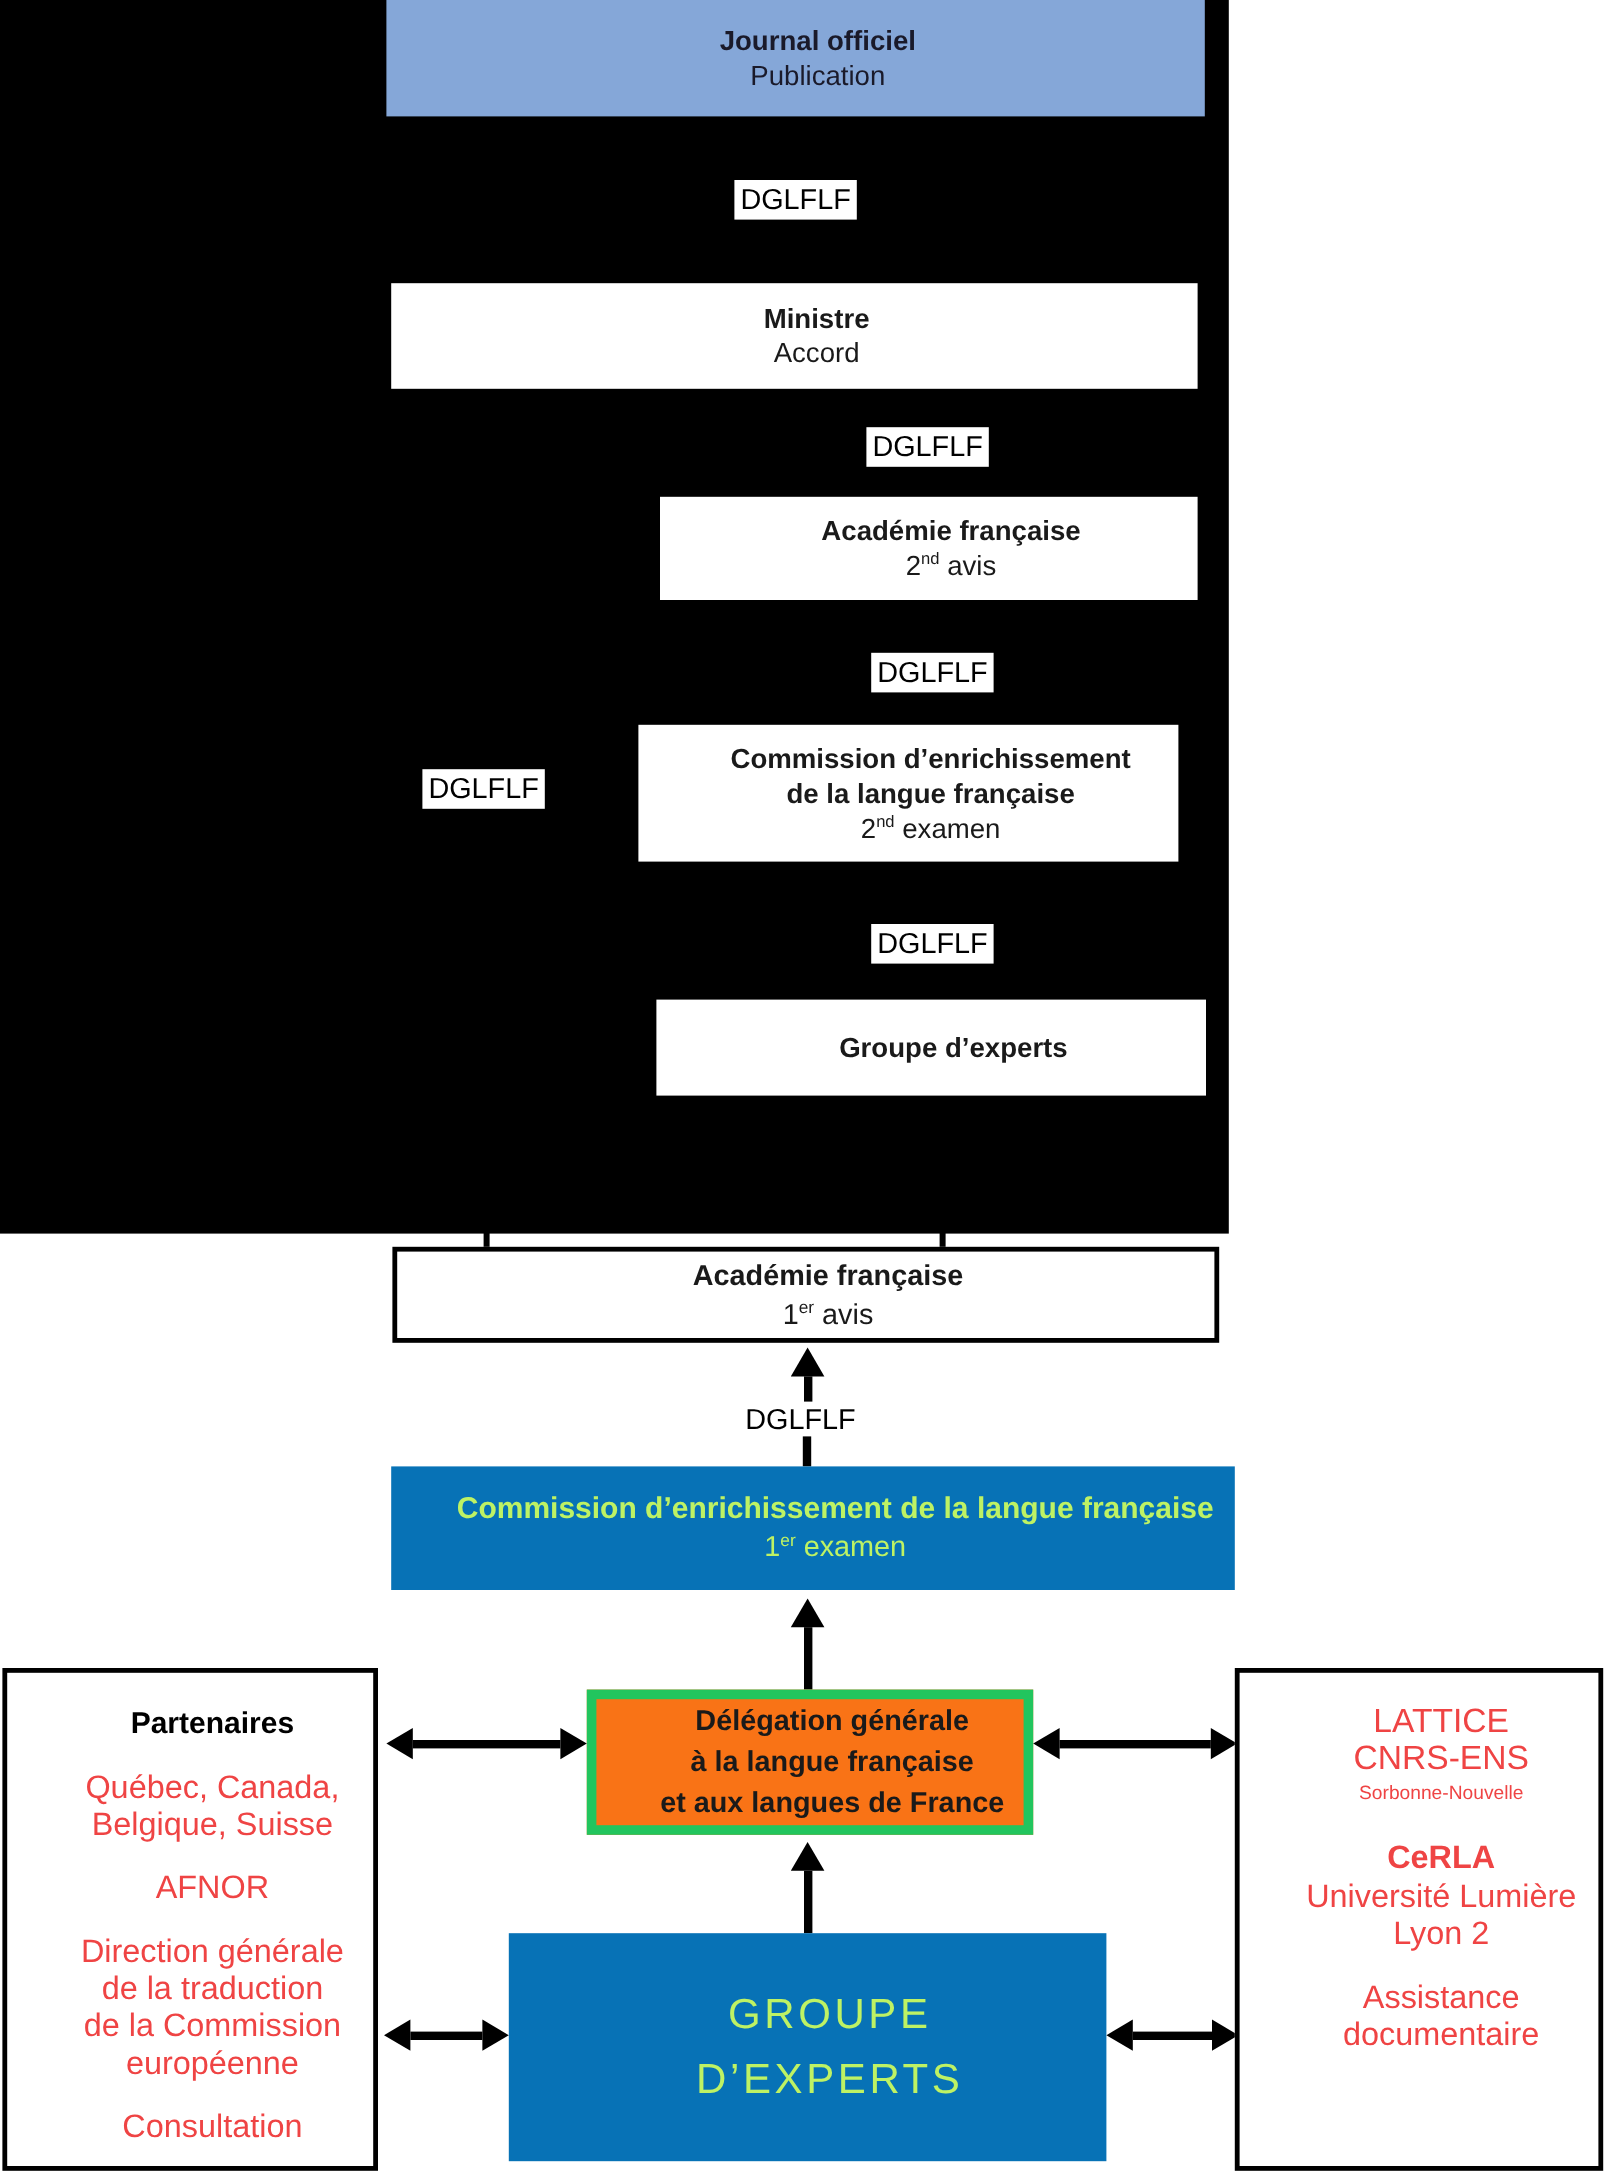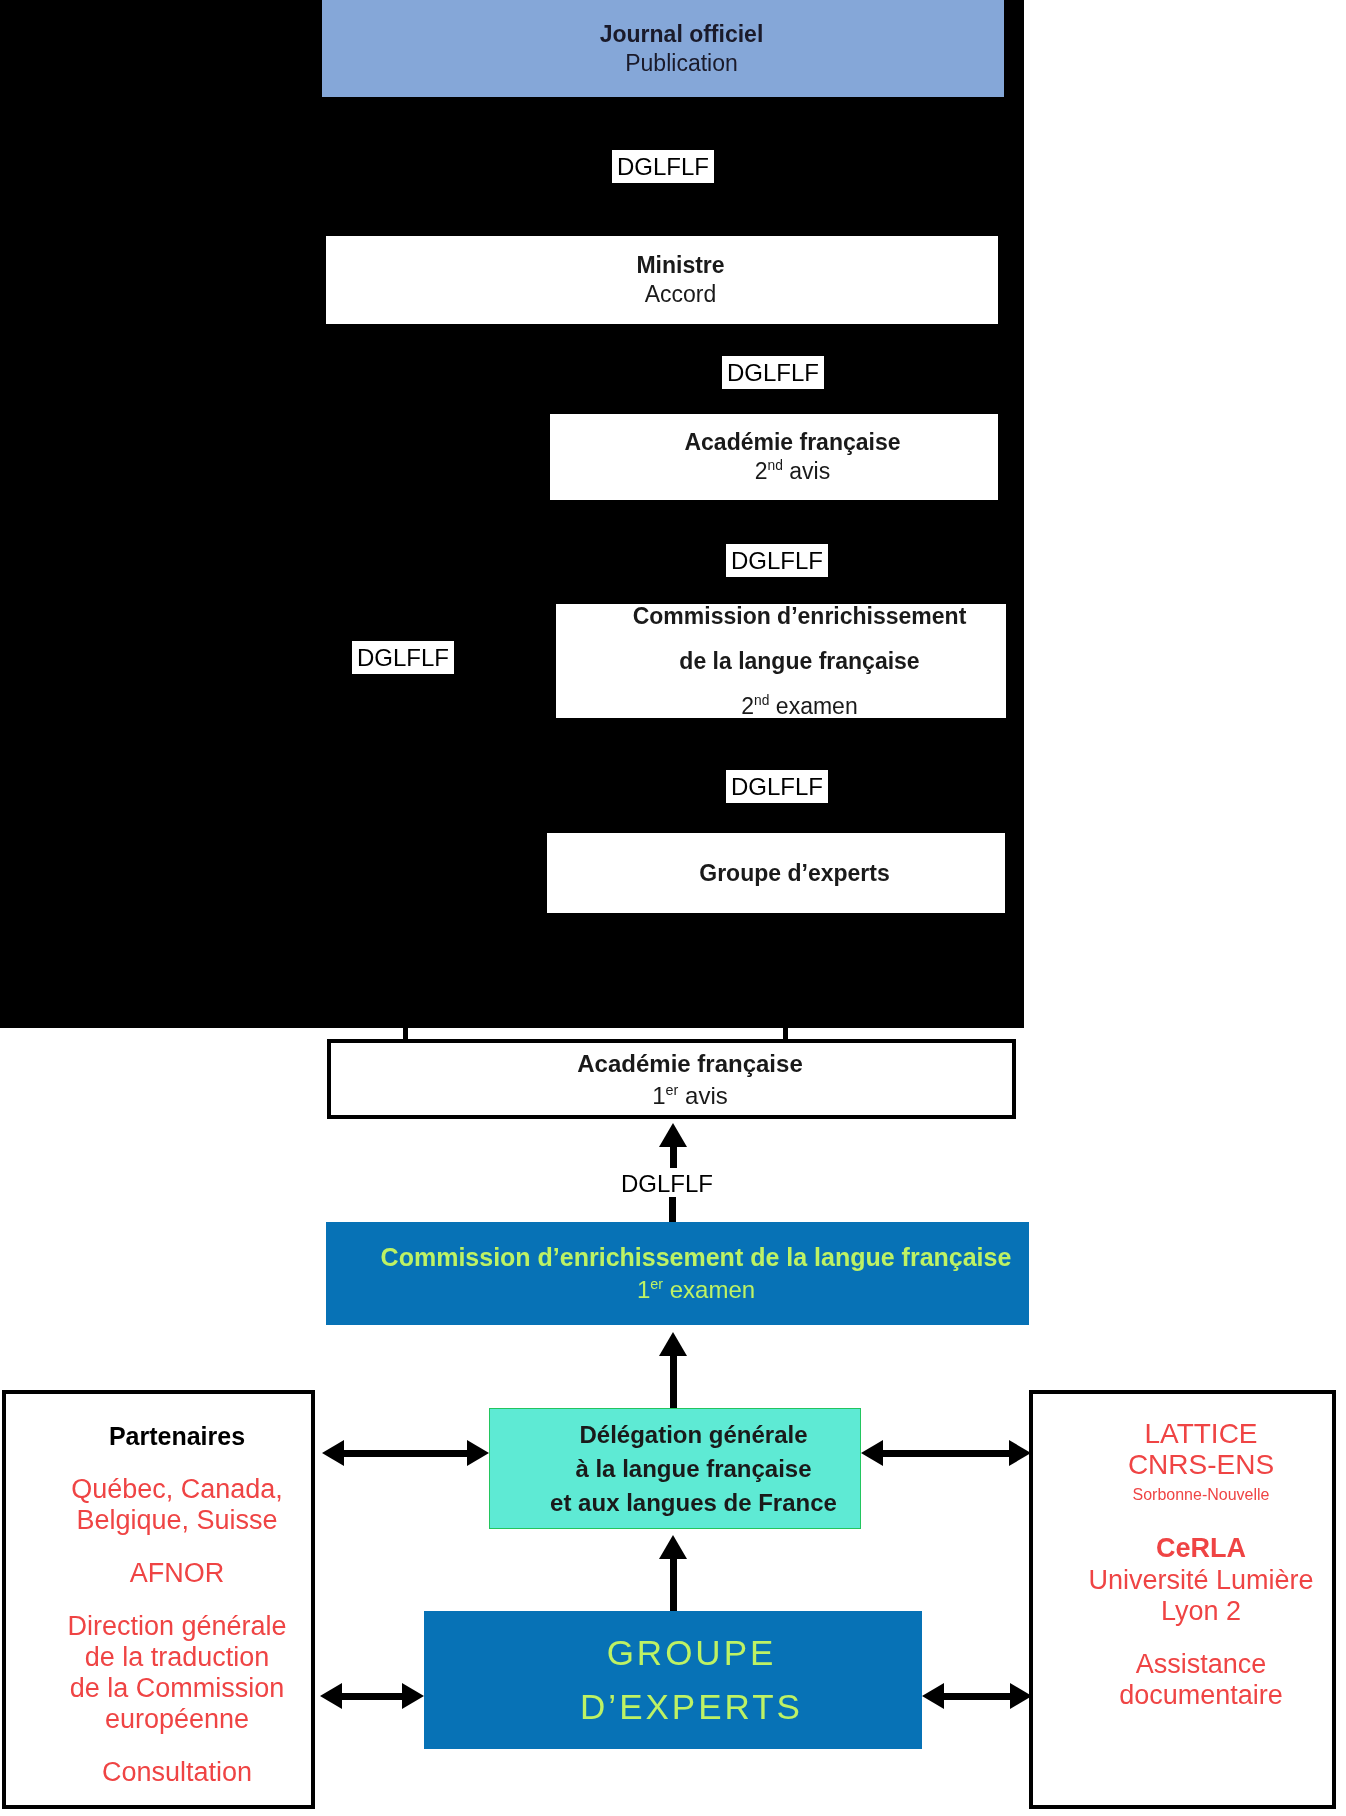--- a/index.html
+++ b/index.html
@@ -8,21 +8,21 @@
     font-family:"Liberation Sans","DejaVu Sans",sans-serif;color:#1a1a1a;
     overflow:hidden;
   }
   .abs{position:absolute;box-sizing:border-box;padding-left:37px;}
   .black-bg{left:0;top:0;width:1024px;height:1028px;background:#000;}
   .cbox{display:flex;flex-direction:column;align-items:center;justify-content:center;text-align:center;}
   .white-box{background:#fff;}
   .jbox{background:#85a7d8;color:#1a1a2a;}
   .bluebox{background:#0772b6;color:#bef264;}
   .bordered{border:4px solid #000;background:#fff;}
-  .bordered-thick{border:1px solid #22c55e;background:#5eead4;}
+  .bordered-thick{border:8px solid #22c55e;background:#f97316;}
   .t-title{font-size:23px;font-weight:bold;line-height:29px;}
   .t-sub{font-size:23px;font-weight:normal;line-height:29px;}
   .t-big-title{font-size:25px;font-weight:bold;line-height:33px;}
   .t-big-sub{font-size:24px;font-weight:normal;line-height:32px;}
   sup{font-size:0.6em;line-height:0;vertical-align:super;}
   .chip{
     position:absolute;background:#fff;color:#000;font-size:24px;font-weight:500;
     line-height:33px;padding:0 5px;white-space:nowrap;box-sizing:border-box;
   }
   .plain-label{position:absolute;color:#000;font-size:24px;font-weight:500;line-height:27px;white-space:nowrap;}
@@ -65,21 +65,21 @@
   <div class="abs cbox white-box" style="left:326px;top:236px;width:672px;height:88px;">
     <div class="t-title">Ministre</div>
     <div class="t-sub">Accord</div>
   </div>
 
   <div class="abs cbox white-box" style="left:550px;top:414px;width:448px;height:86px;">
     <div class="t-title">Académie française</div>
     <div class="t-sub"><span>2</span><sup>nd</sup><span> avis</span></div>
   </div>
 
-  <div class="abs cbox white-box" style="left:556px;top:604px;width:450px;height:114px;gap:16px;">
+  <div class="abs cbox white-box" style="left:532px;top:604px;width:450px;height:114px;">
     <div class="t-title">Commission d’enrichissement</div>
     <div class="t-title">de la langue française</div>
     <div class="t-sub"><span>2</span><sup>nd</sup><span> examen</span></div>
   </div>
 
   <div class="abs cbox white-box" style="left:547px;top:833px;width:458px;height:80px;">
     <div class="t-title">Groupe d’experts</div>
   </div>
 
   <div class="stub" style="left:403px;top:1026px;height:15px;"></div>
@@ -111,21 +111,21 @@
     <div class="deleg-text">Délégation générale</div>
     <div class="deleg-text">à la langue française</div>
     <div class="deleg-text">et aux langues de France</div>
   </div>
 
   <div class="v-arrow" style="left:659px;top:1535px;height:76px;">
     <div class="head"></div>
     <div class="shaft"></div>
   </div>
 
-  <div class="abs cbox bluebox" style="left:424px;top:1611px;width:498px;height:138px;">
+  <div class="abs cbox bluebox" style="left:424px;top:1611px;width:498px;height:190px;">
     <div class="groupe-main-text">GROUPE</div>
     <div class="groupe-main-text">D’EXPERTS</div>
   </div>
 
   <div class="h-arrow" style="left:322px;top:1440px;width:167px;">
     <div class="headL"></div>
     <div class="shaft"></div>
     <div class="headR"></div>
   </div>
   <div class="h-arrow" style="left:861px;top:1440px;width:170px;">

